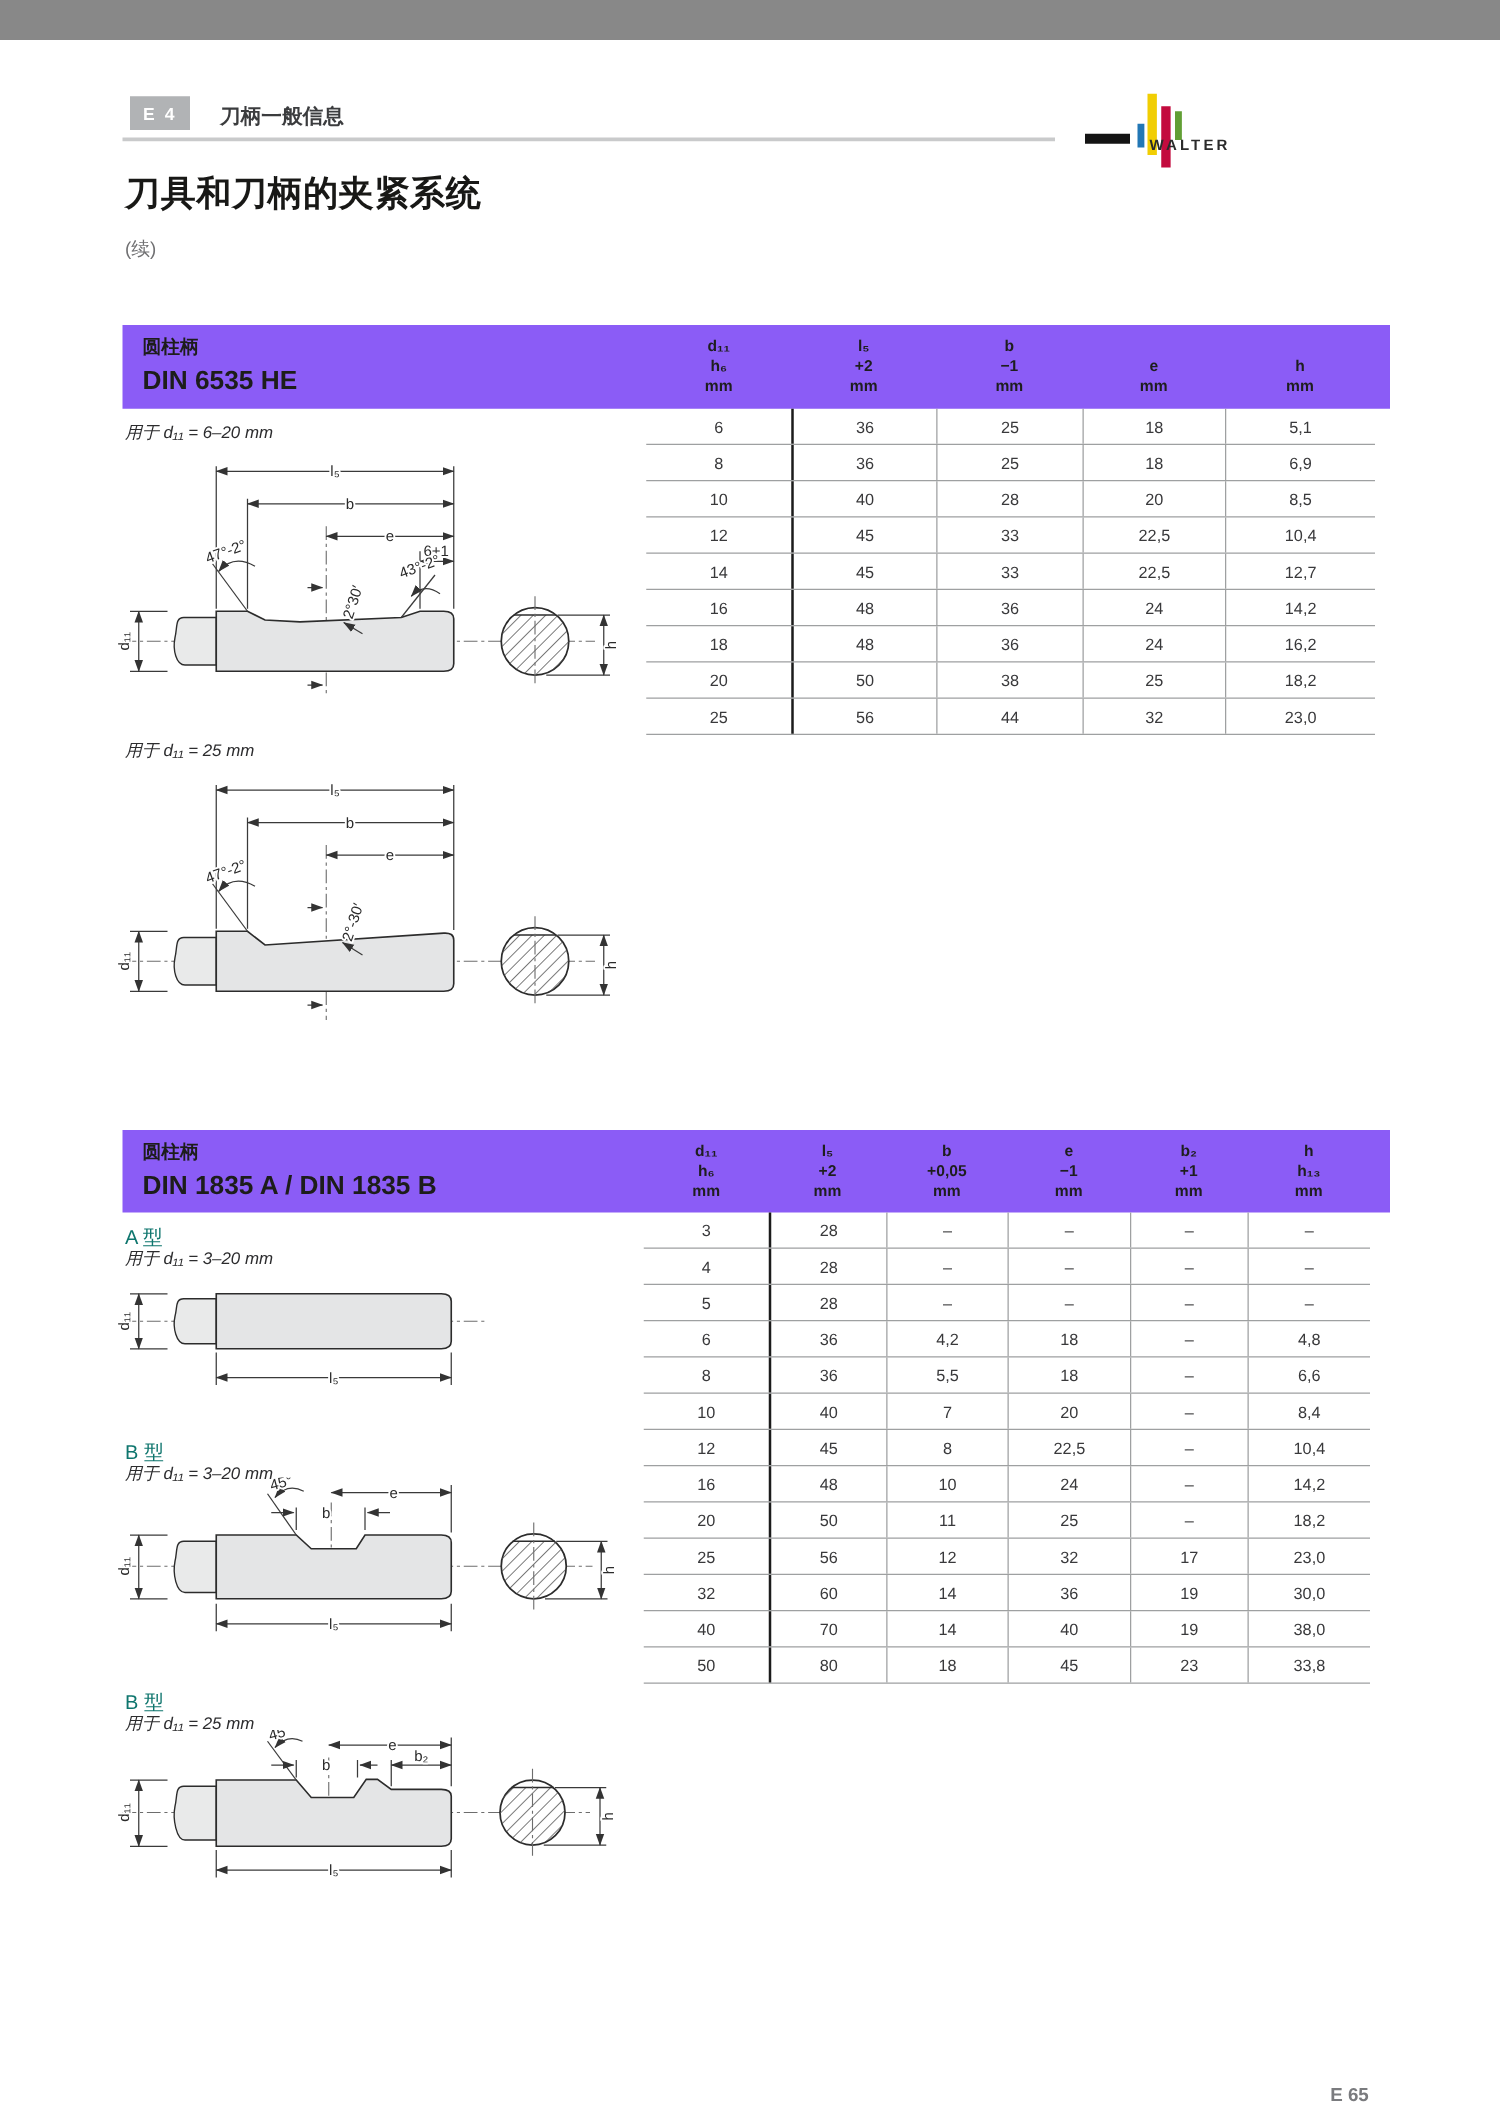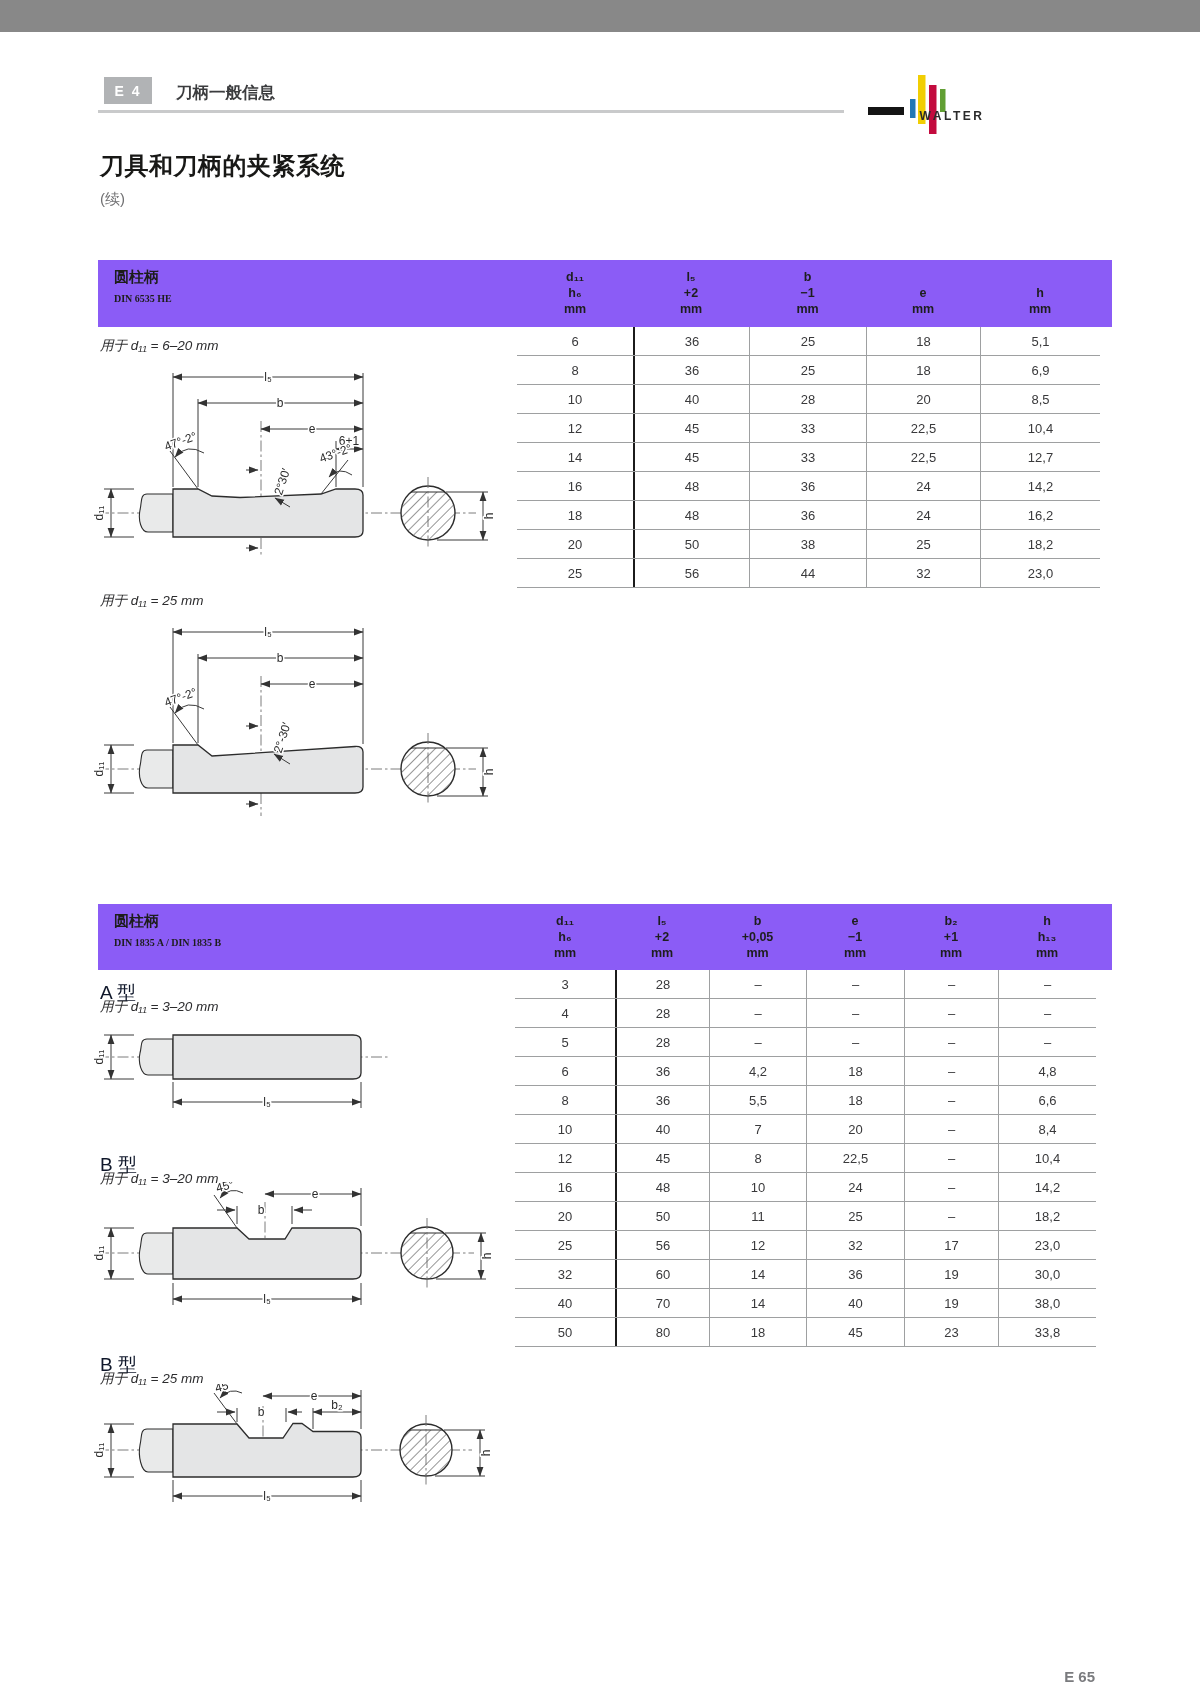--- a/index.html
+++ b/index.html
@@ -8,27 +8,27 @@
   .abs{position:absolute;}
 
   
   .badge{left:104px;top:45px;width:48px;height:27px;background:#b1b3b5;color:#fff;
          font-weight:bold;font-size:14px;letter-spacing:2px;display:flex;align-items:center;justify-content:center;}
   .hdr-label{left:176px;top:50px;font-weight:bold;font-size:16.5px;color:#3b3c3e;}
   .hdr-rule{left:98px;top:78px;width:746px;height:3px;background:#c9cacb;}
   .logo{left:852px;top:30px;}
 
   
-  .page-title{left:100px;top:118px;font-weight:bold;font-size:24px;color:#181816;letter-spacing:0.5px;}
+  .page-title{left:100px;top:104px;font-weight:bold;font-size:28px;color:#181816;letter-spacing:0.5px;}
   .page-subtitle{left:100px;top:158px;font-size:15px;color:#707072;}
 
   
   .band{background:#8b5cf6;width:1014px;left:98px;}
   .band-title{position:absolute;left:16px;top:8px;font-weight:bold;font-size:15px;color:#1d1d1b;}
-  .band-std{position:absolute;left:16px;top:33px;font-weight:bold;font-size:10px;color:#1d1d1b;font-family:Liberation Serif, serif;}
+  .band-std{position:absolute;left:16px;top:33px;font-weight:bold;font-size:21px;color:#1d1d1b;}
   .hcols{position:absolute;top:0;height:100%;display:flex;}
   .hcell{box-sizing:border-box;padding-top:9px;text-align:center;font-weight:bold;font-size:12.5px;
          line-height:16px;color:#1e1e1e;}
   .hcell div{height:16px;}
 
   
   .dtable{position:absolute;}
   .trow{display:flex;height:28px;border-bottom:1px solid #9ea0a1;}
   .tcell{box-sizing:border-box;display:flex;align-items:center;justify-content:center;
          font-size:13px;color:#39393b;flex:none;}
@@ -40,21 +40,21 @@
   .t1c .hcell:nth-child(4),.t1 .tcell:nth-child(4){width:114px;}
   .t1c .hcell:nth-child(5),.t1 .tcell:nth-child(5){width:120px;}
   .t2c .hcell:nth-child(1),.t2 .tcell:nth-child(1){width:100px;}
   .t2c .hcell:nth-child(2),.t2 .tcell:nth-child(2){width:94px;}
   .t2c .hcell:nth-child(3),.t2 .tcell:nth-child(3){width:97px;}
   .t2c .hcell:nth-child(4),.t2 .tcell:nth-child(4){width:98px;}
   .t2c .hcell:nth-child(5),.t2 .tcell:nth-child(5){width:94px;}
   .t2c .hcell:nth-child(6),.t2 .tcell:nth-child(6){width:98px;}
 
   .caption{font-size:13.5px;color:#2c2c2e;font-style:italic;}
-  .typelabel{font-size:19px;color:#0f172a;}
+  .typelabel{font-size:16px;color:#0f766e;}
   .footer{left:1000px;top:1636px;width:95px;text-align:right;font-weight:bold;font-size:15px;color:#7a7b7e;}
 
   
   svg .dim{stroke:#3a3a3a;stroke-width:1;fill:none;}
   svg .cl{stroke:#6d6d6d;stroke-width:0.9;stroke-dasharray:11 3 2.5 3;fill:none;}
   svg .tbody{fill:#e4e5e6;stroke:#2c2c2c;stroke-width:1.3;}
   svg .stub{fill:#e9eaea;stroke:#2c2c2c;stroke-width:1.1;}
   svg .xc{fill:#fff;stroke:#2c2c2c;stroke-width:1.4;}
   svg .chord{stroke:#2c2c2c;stroke-width:1.2;}
   svg text{font-family:"Liberation Sans","DejaVu Sans",sans-serif;font-size:12px;fill:#2b2b2b;

